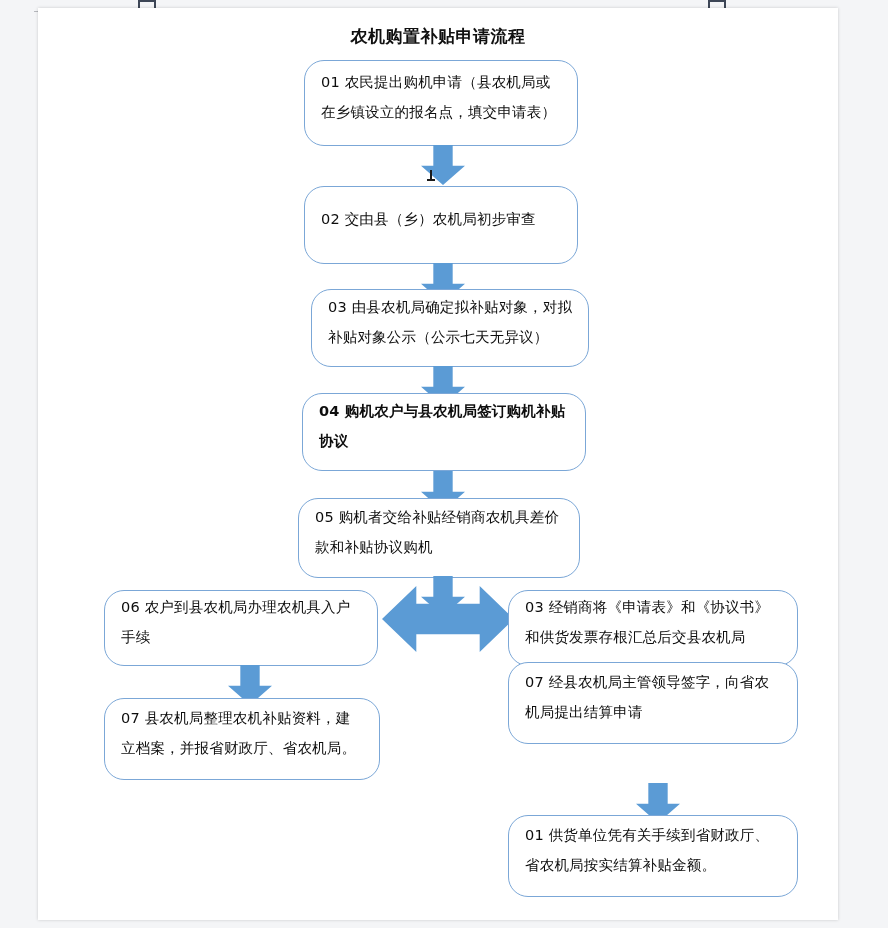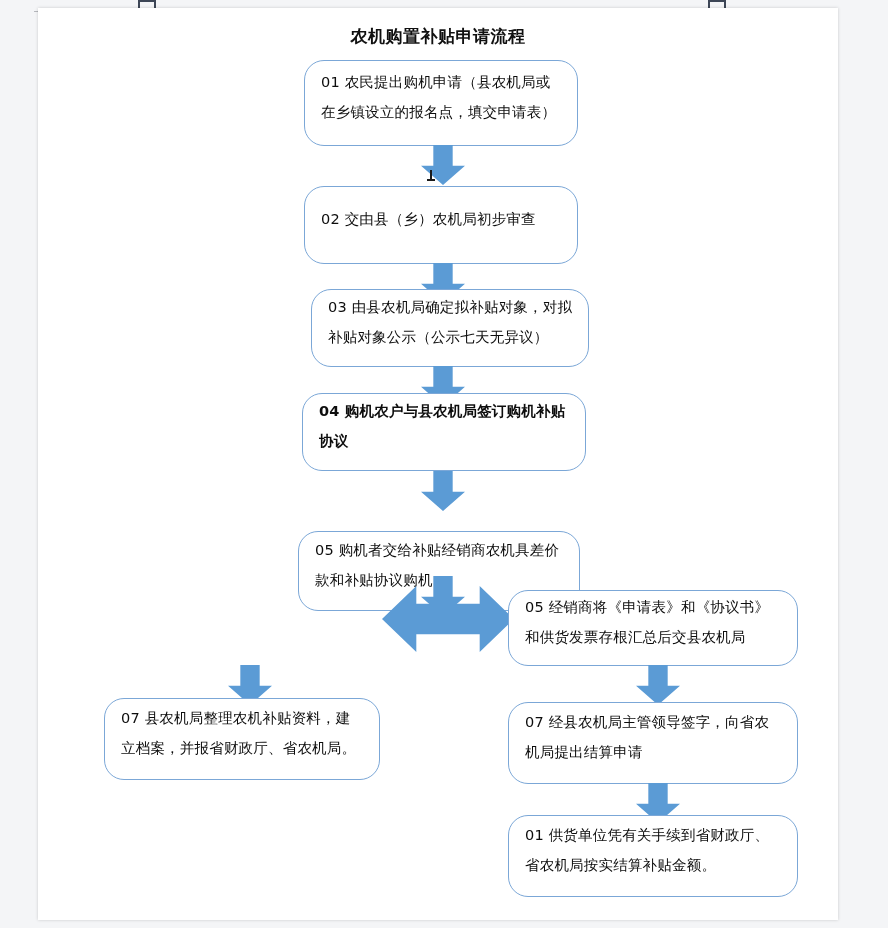--- a/index.html
+++ b/index.html
@@ -117,40 +117,43 @@
     <div class="node" style="left:264px;top:281px;width:278px;height:78px;margin-left:9px;">
       <div class="txt">03 由县农机局确定拟补贴对象，对拟补贴对象公示（公示七天无异议）</div>
     </div>
     <div class="arrow-down" style="left:383px;top:358px;"></div>
 
     <div class="node" style="left:264px;top:385px;width:284px;height:78px;font-weight:bold;">
       <div class="txt">04 购机农户与县农机局签订购机补贴协议</div>
     </div>
     <div class="arrow-down" style="left:383px;top:463px;"></div>
 
-    <div class="node" style="left:260px;top:490px;width:282px;height:80px;margin-top:33px;">
+    <div class="node" style="left:260px;top:490px;width:282px;height:80px;">
       <div class="txt">05 购机者交给补贴经销商农机具差价款和补贴协议购机</div>
     </div>
     <div class="arrow-down" style="left:383px;top:568px;"></div>
 
     <div class="arrow-bi" style="left:344px;top:578px;"></div>
 
+    <div class="node" style="left:66px;top:582px;width:274px;height:76px;">
+      <div class="txt">06 农户到县农机局办理农机具入户手续</div>
+    </div>
 
     <div class="node" style="left:470px;top:582px;width:290px;height:76px;">
-      <div class="txt">05 经销商将《申请表》和《协议书》和供货发票存根汇总后交县农机局</div>
+      <div class="txt">03 经销商将《申请表》和《协议书》和供货发票存根汇总后交县农机局</div>
     </div>
 
     <div class="arrow-down" style="left:190px;top:657px;"></div>
     <div class="arrow-down" style="left:598px;top:657px;"></div>
 
     <div class="node" style="left:66px;top:690px;width:276px;height:82px;justify-content:flex-end;">
       <div class="txt">07 县农机局整理农机补贴资料，建立档案，并报省财政厅、省农机局。</div>
     </div>
 
-    <div class="node" style="left:470px;top:694px;width:290px;height:82px;">
+    <div class="node" style="left:470px;top:654px;width:290px;height:82px;">
       <div class="txt">07 经县农机局主管领导签字，向省农机局提出结算申请</div>
     </div>
 
     <div class="arrow-down" style="left:598px;top:775px;"></div>
 
     <div class="node" style="left:470px;top:807px;width:290px;height:82px;">
       <div class="txt">01 供货单位凭有关手续到省财政厅、省农机局按实结算补贴金额。</div>
     </div>
 
   </div>

